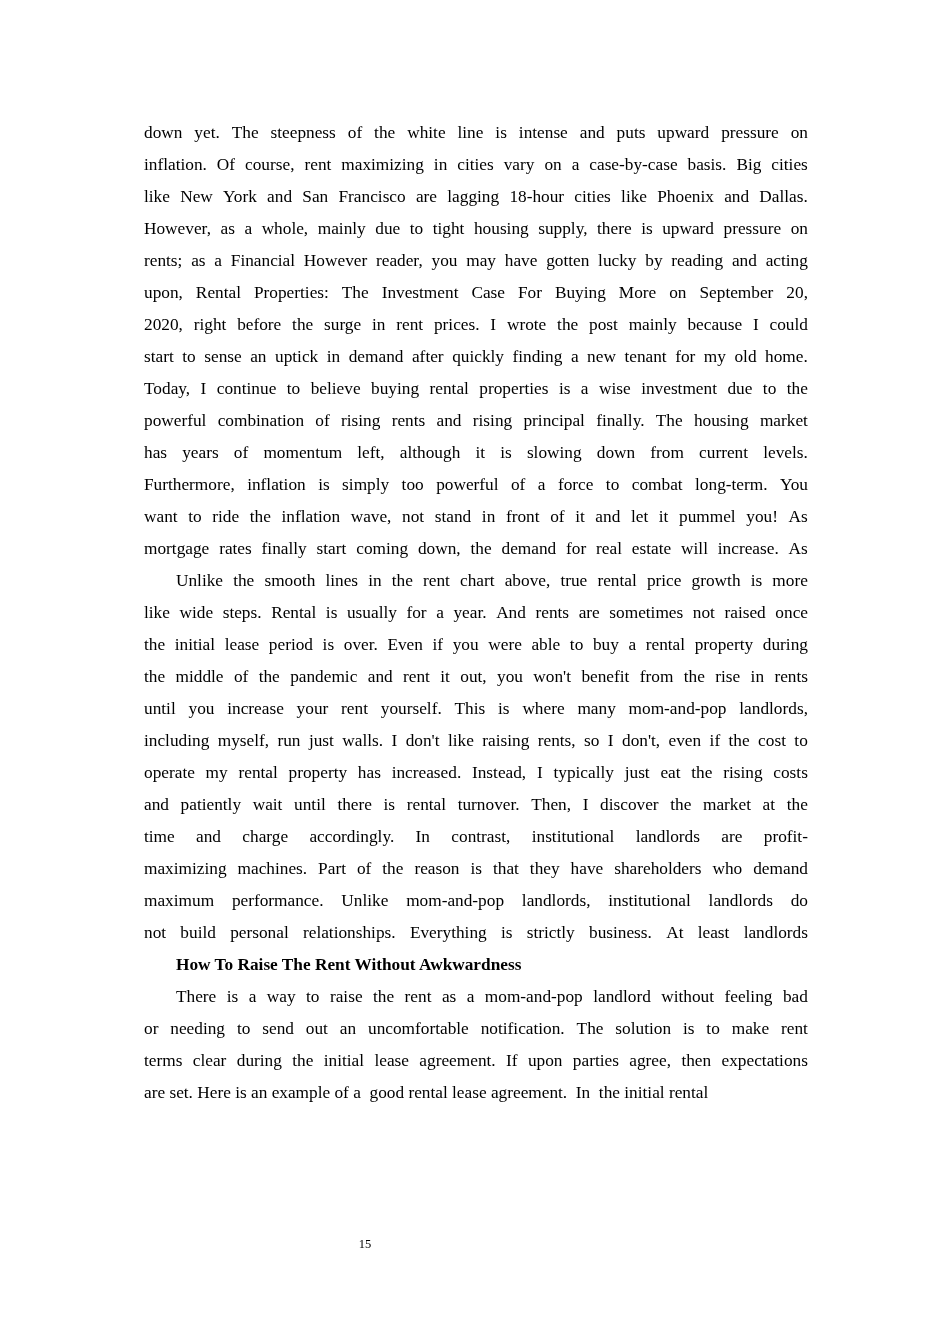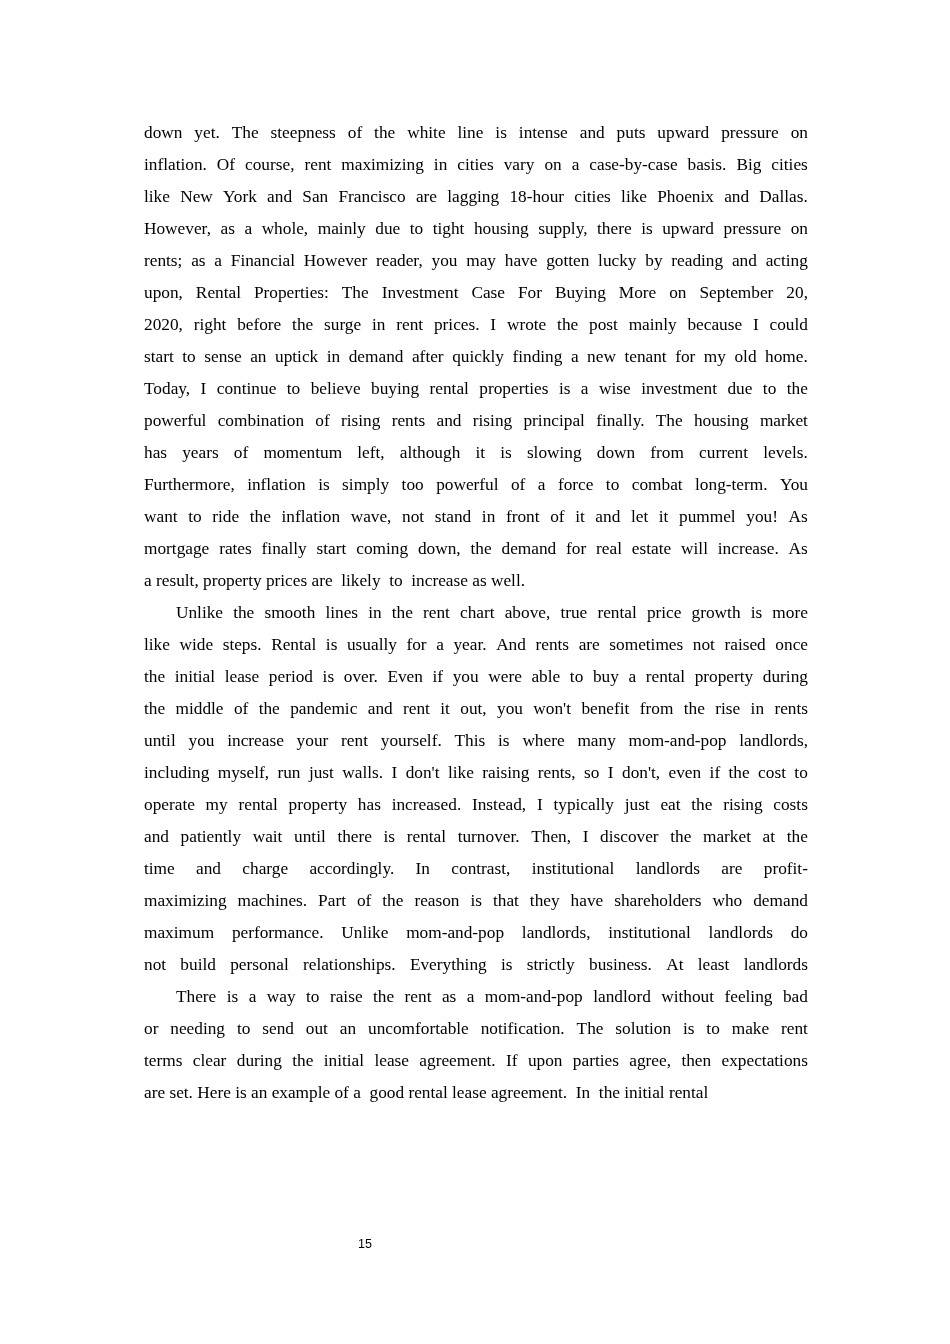--- a/index.html
+++ b/index.html
@@ -68,21 +68,21 @@
   .j.lead { padding-left: 32px; box-sizing: border-box; }
   .page-number {
     position: absolute;
     left: 300px;
     top: 1234px;
     width: 130px;
     text-align: center;
     font-size: 12.5px;
     line-height: 20px;
     color: #000000;
-    font-family: Liberation Sans, sans-serif;
+    font-family: Liberation Serif, serif;
   }
 </style>
 </head>
 <body>
 
 <div class="page">
 
   <div class="text-column" id="text-column">
       <div class="line"><div class="j"><span>down</span><span>yet.</span><span>The</span><span>steepness</span><span>of</span><span>the</span><span>white</span><span>line</span><span>is</span><span>intense</span><span>and</span><span>puts</span><span>upward</span><span>pressure</span><span>on</span></div></div>
       <div class="line"><div class="j"><span>inflation.</span><span>Of</span><span>course,</span><span>rent</span><span>maximizing</span><span>in</span><span>cities</span><span>vary</span><span>on</span><span>a</span><span>case-by-case</span><span>basis.</span><span>Big</span><span>cities</span></div></div>
@@ -91,33 +91,33 @@
       <div class="line"><div class="j"><span>rents;</span><span>as</span><span>a</span><span>Financial</span><span>However</span><span>reader,</span><span>you</span><span>may</span><span>have</span><span>gotten</span><span>lucky</span><span>by</span><span>reading</span><span>and</span><span>acting</span></div></div>
       <div class="line"><div class="j"><span>upon,</span><span>Rental</span><span>Properties:</span><span>The</span><span>Investment</span><span>Case</span><span>For</span><span>Buying</span><span>More</span><span>on</span><span>September</span><span>20,</span></div></div>
       <div class="line"><div class="j"><span>2020,</span><span>right</span><span>before</span><span>the</span><span>surge</span><span>in</span><span>rent</span><span>prices.</span><span>I</span><span>wrote</span><span>the</span><span>post</span><span>mainly</span><span>because</span><span>I</span><span>could</span></div></div>
       <div class="line"><div class="j"><span>start</span><span>to</span><span>sense</span><span>an</span><span>uptick</span><span>in</span><span>demand</span><span>after</span><span>quickly</span><span>finding</span><span>a</span><span>new</span><span>tenant</span><span>for</span><span>my</span><span>old</span><span>home.</span></div></div>
       <div class="line"><div class="j"><span>Today,</span><span>I</span><span>continue</span><span>to</span><span>believe</span><span>buying</span><span>rental</span><span>properties</span><span>is</span><span>a</span><span>wise</span><span>investment</span><span>due</span><span>to</span><span>the</span></div></div>
       <div class="line"><div class="j"><span>powerful</span><span>combination</span><span>of</span><span>rising</span><span>rents</span><span>and</span><span>rising</span><span>principal</span><span>finally.</span><span>The</span><span>housing</span><span>market</span></div></div>
       <div class="line"><div class="j"><span>has</span><span>years</span><span>of</span><span>momentum</span><span>left,</span><span>although</span><span>it</span><span>is</span><span>slowing</span><span>down</span><span>from</span><span>current</span><span>levels.</span></div></div>
       <div class="line"><div class="j"><span>Furthermore,</span><span>inflation</span><span>is</span><span>simply</span><span>too</span><span>powerful</span><span>of</span><span>a</span><span>force</span><span>to</span><span>combat</span><span>long-term.</span><span>You</span></div></div>
       <div class="line"><div class="j"><span>want</span><span>to</span><span>ride</span><span>the</span><span>inflation</span><span>wave,</span><span>not</span><span>stand</span><span>in</span><span>front</span><span>of</span><span>it</span><span>and</span><span>let</span><span>it</span><span>pummel</span><span>you!</span><span>As</span></div></div>
       <div class="line"><div class="j"><span>mortgage</span><span>rates</span><span>finally</span><span>start</span><span>coming</span><span>down,</span><span>the</span><span>demand</span><span>for</span><span>real</span><span>estate</span><span>will</span><span>increase.</span><span>As</span></div></div>
-      <div class="line flush"><span>a result, property prices are  likely  to  increase as well.</span></div>
       <div class="line"><div class="j lead"><span>Unlike</span><span>the</span><span>smooth</span><span>lines</span><span>in</span><span>the</span><span>rent</span><span>chart</span><span>above,</span><span>true</span><span>rental</span><span>price</span><span>growth</span><span>is</span><span>more</span></div></div>
       <div class="line"><div class="j"><span>like</span><span>wide</span><span>steps.</span><span>Rental</span><span>is</span><span>usually</span><span>for</span><span>a</span><span>year.</span><span>And</span><span>rents</span><span>are</span><span>sometimes</span><span>not</span><span>raised</span><span>once</span></div></div>
       <div class="line"><div class="j"><span>the</span><span>initial</span><span>lease</span><span>period</span><span>is</span><span>over.</span><span>Even</span><span>if</span><span>you</span><span>were</span><span>able</span><span>to</span><span>buy</span><span>a</span><span>rental</span><span>property</span><span>during</span></div></div>
       <div class="line"><div class="j"><span>the</span><span>middle</span><span>of</span><span>the</span><span>pandemic</span><span>and</span><span>rent</span><span>it</span><span>out,</span><span>you</span><span>won't</span><span>benefit</span><span>from</span><span>the</span><span>rise</span><span>in</span><span>rents</span></div></div>
       <div class="line"><div class="j"><span>until</span><span>you</span><span>increase</span><span>your</span><span>rent</span><span>yourself.</span><span>This</span><span>is</span><span>where</span><span>many</span><span>mom-and-pop</span><span>landlords,</span></div></div>
       <div class="line"><div class="j"><span>including</span><span>myself,</span><span>run</span><span>just</span><span>walls.</span><span>I</span><span>don't</span><span>like</span><span>raising</span><span>rents,</span><span>so</span><span>I</span><span>don't,</span><span>even</span><span>if</span><span>the</span><span>cost</span><span>to</span></div></div>
       <div class="line"><div class="j"><span>operate</span><span>my</span><span>rental</span><span>property</span><span>has</span><span>increased.</span><span>Instead,</span><span>I</span><span>typically</span><span>just</span><span>eat</span><span>the</span><span>rising</span><span>costs</span></div></div>
       <div class="line"><div class="j"><span>and</span><span>patiently</span><span>wait</span><span>until</span><span>there</span><span>is</span><span>rental</span><span>turnover.</span><span>Then,</span><span>I</span><span>discover</span><span>the</span><span>market</span><span>at</span><span>the</span></div></div>
       <div class="line"><div class="j"><span>time</span><span>and</span><span>charge</span><span>accordingly.</span><span>In</span><span>contrast,</span><span>institutional</span><span>landlords</span><span>are</span><span>profit-</span></div></div>
       <div class="line"><div class="j"><span>maximizing</span><span>machines.</span><span>Part</span><span>of</span><span>the</span><span>reason</span><span>is</span><span>that</span><span>they</span><span>have</span><span>shareholders</span><span>who</span><span>demand</span></div></div>
       <div class="line"><div class="j"><span>maximum</span><span>performance.</span><span>Unlike</span><span>mom-and-pop</span><span>landlords,</span><span>institutional</span><span>landlords</span><span>do</span></div></div>
       <div class="line"><div class="j"><span>not</span><span>build</span><span>personal</span><span>relationships.</span><span>Everything</span><span>is</span><span>strictly</span><span>business.</span><span>At</span><span>least</span><span>landlords</span></div></div>
+      <div class="heading">How To Raise The Rent Without Awkwardness</div>
       <div class="line"><div class="j lead"><span>There</span><span>is</span><span>a</span><span>way</span><span>to</span><span>raise</span><span>the</span><span>rent</span><span>as</span><span>a</span><span>mom-and-pop</span><span>landlord</span><span>without</span><span>feeling</span><span>bad</span></div></div>
       <div class="line"><div class="j"><span>or</span><span>needing</span><span>to</span><span>send</span><span>out</span><span>an</span><span>uncomfortable</span><span>notification.</span><span>The</span><span>solution</span><span>is</span><span>to</span><span>make</span><span>rent</span></div></div>
       <div class="line"><div class="j"><span>terms</span><span>clear</span><span>during</span><span>the</span><span>initial</span><span>lease</span><span>agreement.</span><span>If</span><span>upon</span><span>parties</span><span>agree,</span><span>then</span><span>expectations</span></div></div>
       <div class="line flush"><span>are set. Here is an example of a  good rental lease agreement.  In  the initial rental</span></div>
     </div>
 
   <div class="page-number">15</div>
 
 </div>
 

